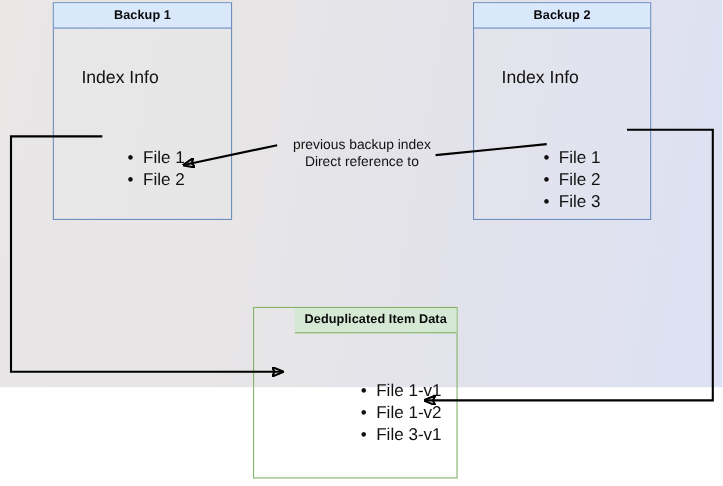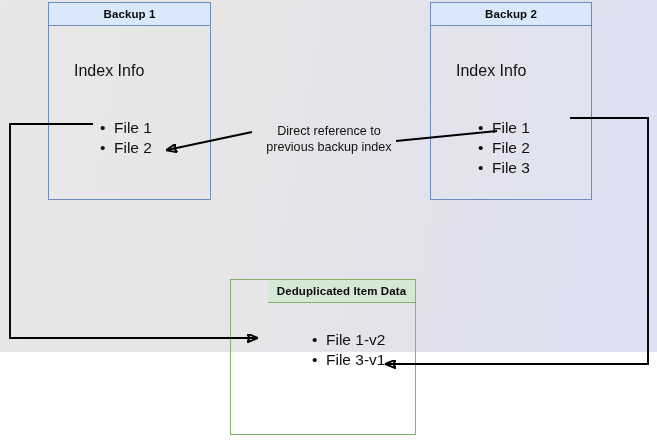--- a/index.html
+++ b/index.html
@@ -38,21 +38,21 @@
   .box-body { position: relative; height: calc(100% - 23px); }
   .index-label {
     position: absolute;
     font-size: 16px;
     color: #111;
     white-space: nowrap;
   }
   ul.file-list {
     position: absolute;
     list-style: none;
-    margin: 0; padding: 0;
+    margin: 16px; padding: 0;
   }
   ul.file-list li {
     font-size: 15.5px;
     line-height: 20px;
     color: #111;
     white-space: nowrap;
     position: relative;
     padding-left: 14px;
   }
   ul.file-list li::before {
@@ -105,29 +105,30 @@
         <li>File 2</li>
         <li>File 3</li>
       </ul>
     </div>
   </div>
 
   <div class="box green" style="left:230px; top:279px; width:186px; height:156px;">
     <div class="box-header">Deduplicated Item Data</div>
     <div class="box-body">
       <ul class="file-list" style="left:44px; top:27px;">
+        <li>File 1-v1</li>
         <li>File 1-v2</li>
         <li>File 3-v1</li>
       </ul>
     </div>
   </div>
 
   <div class="mid-label" style="left:248px; top:124px; width:162px;">
+    <div>previous backup index</div>
     <div>Direct reference to</div>
-    <div>previous backup index</div>
   </div>
 
   <svg class="edges" viewBox="0 0 657 442">
     <defs>
       <marker id="ah" markerWidth="11" markerHeight="9" refX="10" refY="4.5" orient="auto" markerUnits="userSpaceOnUse">
         <path d="M0,0 L11,4.5 L0,9 L2.6,4.5 Z" fill="#000" stroke="none"></path>
       </marker>
     </defs>
 
     <path d="M93,124 L10,124 L10,338 L257,338" marker-end="url(#ah)"></path>

